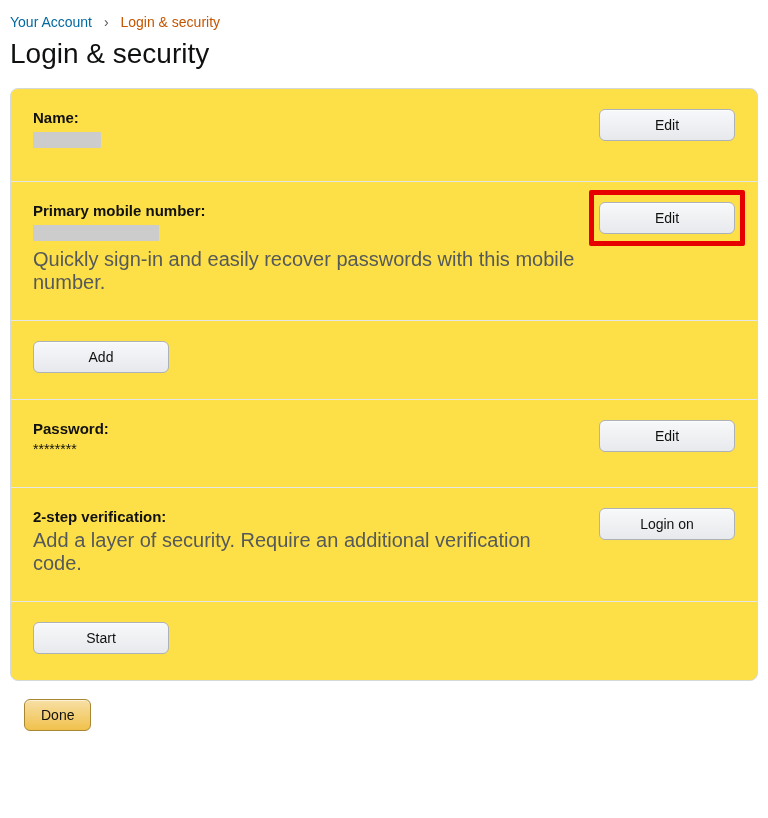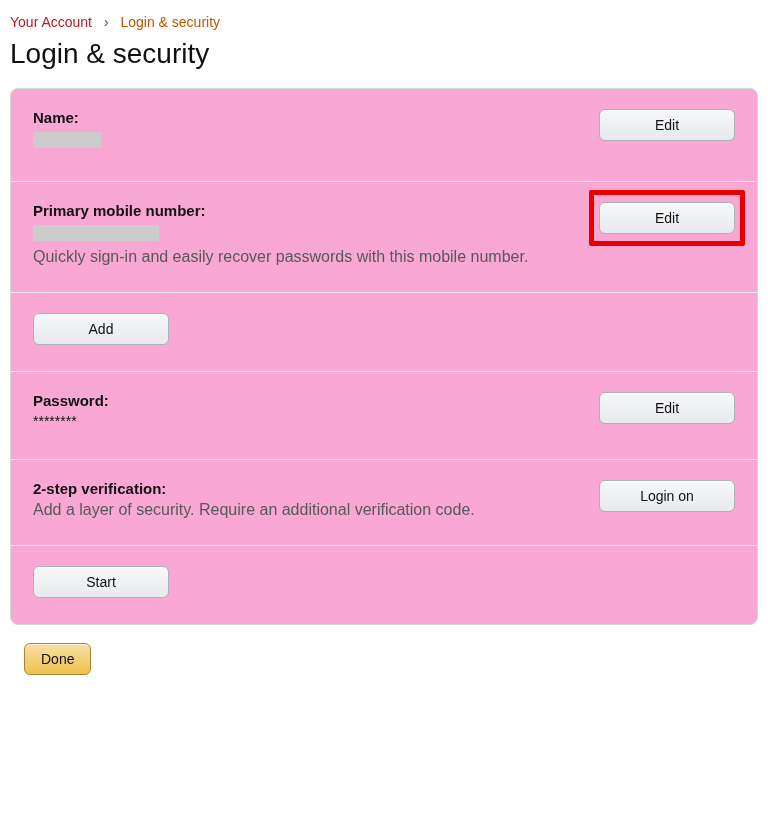--- a/index.html
+++ b/index.html
@@ -13,40 +13,40 @@
       padding: 10px;
       width: 768px;
       color: #111;
     }
     .breadcrumb {
       font-size: 14px;
       margin-bottom: 8px;
       padding-top: 4px;
     }
     .breadcrumb a {
-      color: #b91c1c;
+      color: #0369a1;
       text-decoration: none;
     }
     .breadcrumb .sep {
       color: #555;
       margin: 0 8px;
     }
     .breadcrumb .current {
       color: #c45500;
     }
     h1.page-title {
       font-size: 28px;
       font-weight: 400;
       margin: 8px 0 18px 0;
       color: #0f1111;
     }
     .card {
       border: 1px solid #d5d9d9;
       border-radius: 8px;
-      background: #f9a8d4;
+      background: #fde047;
       overflow: hidden;
       margin-bottom: 18px;
     }
     .row {
       display: flex;
       align-items: flex-start;
       justify-content: space-between;
       padding: 20px 22px 26px 22px;
       border-bottom: 1px solid #e7e7e7;
       position: relative;
@@ -63,21 +63,21 @@
       font-weight: 700;
       color: #111;
       margin-bottom: 4px;
     }
     .row-value {
       font-size: 14px;
       color: #111;
       margin-bottom: 4px;
     }
     .row-desc {
-      font-size: 16px;
+      font-size: 20px;
       color: #565959;
       margin-top: 4px;
     }
     .redacted {
       display: inline-block;
       background: #ccc;
       height: 16px;
       border-radius: 1px;
       margin-top: 2px;
     }

